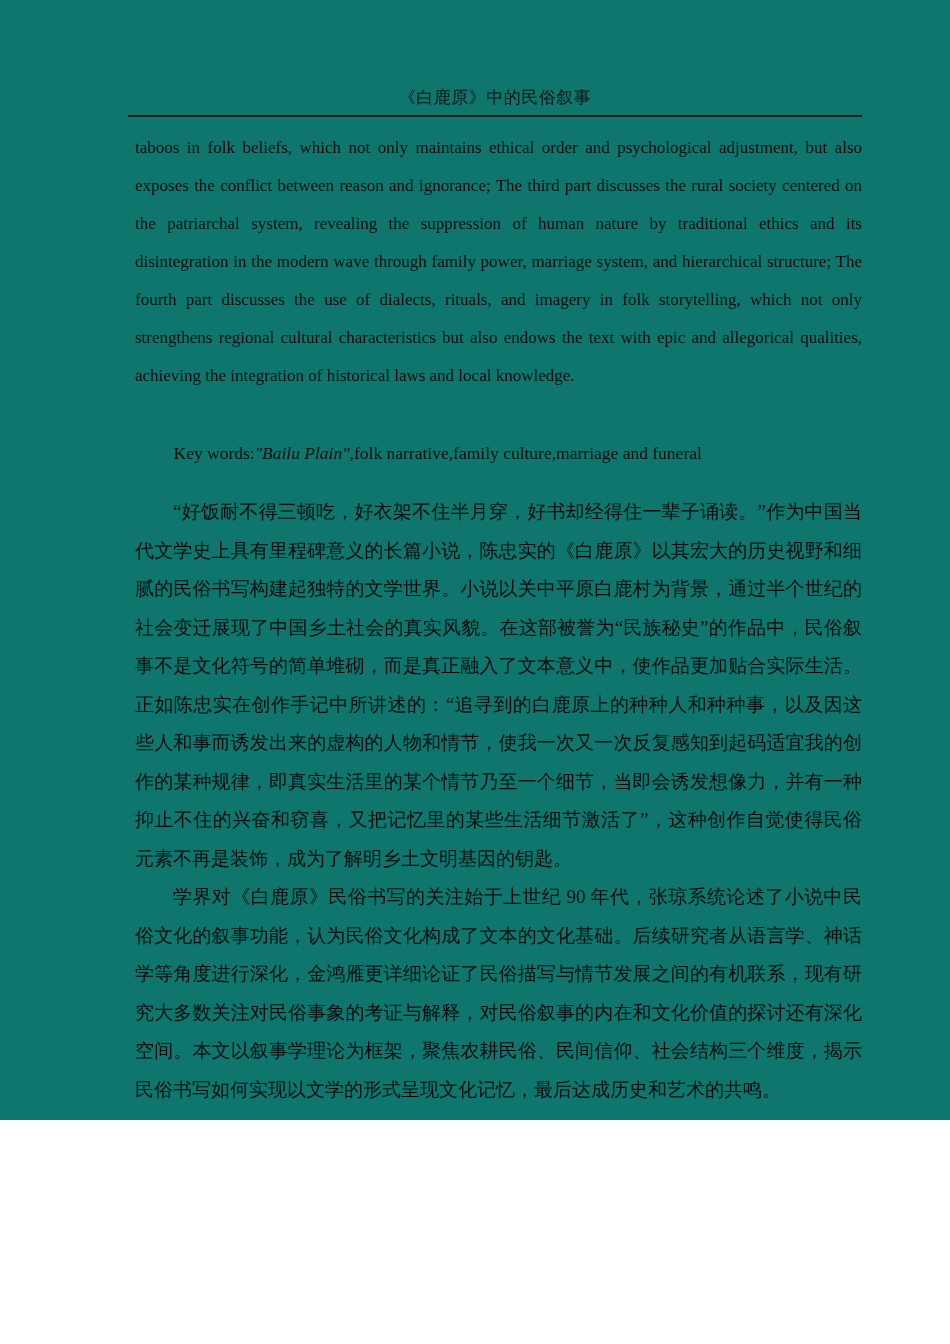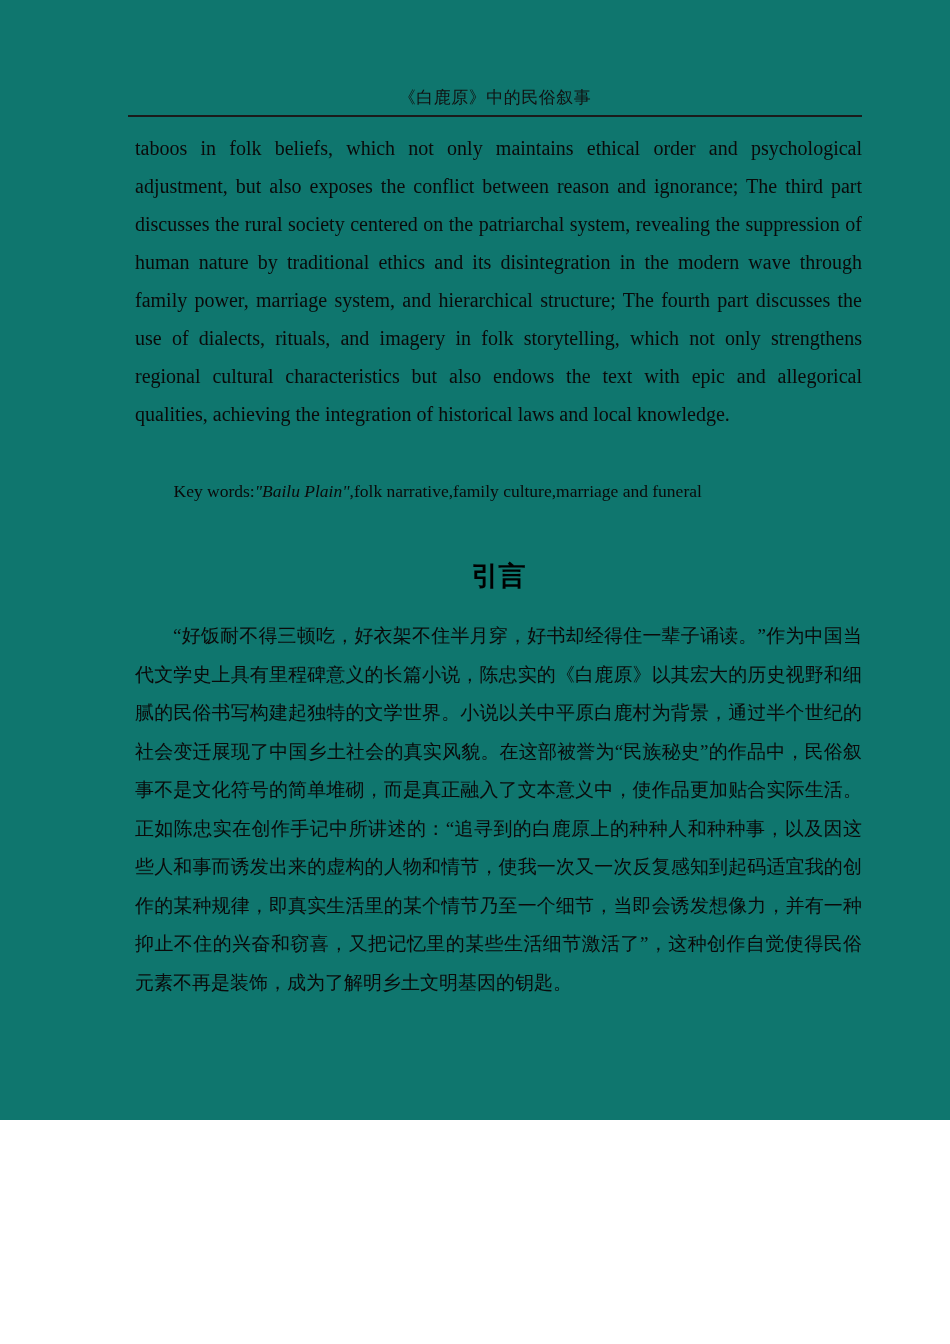--- a/index.html
+++ b/index.html
@@ -37,21 +37,21 @@
     margin-top: 5px;
     border-bottom: 2px solid #1b1b1b;
   }
   .doc-body {
     position: absolute;
     top: 129px;
     left: 135px;
     right: 88px;
   }
   .para-en {
-    font-size: 20px;
+    font-size: 17px;
     line-height: 38px;
     text-align: justify;
     color: #0a0a0a;
   }
   .keywords {
     margin-top: 39px;
     font-size: 17.5px;
     line-height: 38px;
     text-indent: 2.2em;
     color: #0a0a0a;
@@ -94,24 +94,24 @@
     <div class="header-title">《白鹿原》中的民俗叙事</div>
     <div class="header-rule"></div>
   </header>
 
   <main class="doc-body">
 
     <p class="para-en">taboos in folk beliefs, which not only maintains ethical order and psychological adjustment, but also exposes the conflict between reason and ignorance; The third part discusses the rural society centered on the patriarchal system, revealing the suppression of human nature by traditional ethics and its disintegration in the modern wave through family power, marriage system, and hierarchical structure; The fourth part discusses the use of dialects, rituals, and imagery in folk storytelling, which not only strengthens regional cultural characteristics but also endows the text with epic and allegorical qualities, achieving the integration of historical laws and local knowledge.</p>
 
     <p class="keywords"><span class="kw-label">Key words:</span><span class="kw-title">"Bailu Plain"</span><span>,folk narrative,family culture,marriage and funeral</span></p>
 
-    <h1 class="intro-heading">引言</h1>
 
     <p class="para-zh">“好饭耐不得三顿吃，好衣架不住半月穿，好书却经得住一辈子诵读。”作为中国当代文学史上具有里程碑意义的长篇小说，陈忠实的《白鹿原》以其宏大的历史视野和细腻的民俗书写构建起独特的文学世界。小说以关中平原白鹿村为背景，通过半个世纪的社会变迁展现了中国乡土社会的真实风貌。在这部被誉为“民族秘史”的作品中，民俗叙事不是文化符号的简单堆砌，而是真正融入了文本意义中，使作品更加贴合实际生活。正如陈忠实在创作手记中所讲述的：“追寻到的白鹿原上的种种人和种种事，以及因这些人和事而诱发出来的虚构的人物和情节，使我一次又一次反复感知到起码适宜我的创作的某种规律，即真实生活里的某个情节乃至一个细节，当即会诱发想像力，并有一种抑止不住的兴奋和窃喜，又把记忆里的某些生活细节激活了”，这种创作自觉使得民俗元素不再是装饰，成为了解明乡土文明基因的钥匙。</p>
 
+    <p class="para-zh">学界对《白鹿原》民俗书写的关注始于上世纪 90 年代，张琼系统论述了小说中民俗文化的叙事功能，认为民俗文化构成了文本的文化基础。后续研究者从语言学、神话学等角度进行深化，金鸿雁更详细论证了民俗描写与情节发展之间的有机联系，现有研究大多数关注对民俗事象的考证与解释，对民俗叙事的内在和文化价值的探讨还有深化空间。本文以叙事学理论为框架，聚焦农耕民俗、民间信仰、社会结构三个维度，揭示民俗书写如何实现以文学的形式呈现文化记忆，最后达成历史和艺术的共鸣。</p>
 
   </main>
 
   <footer>
     <div class="page-number">2</div>
   </footer>
 
 </div>
 
 </body></html>

